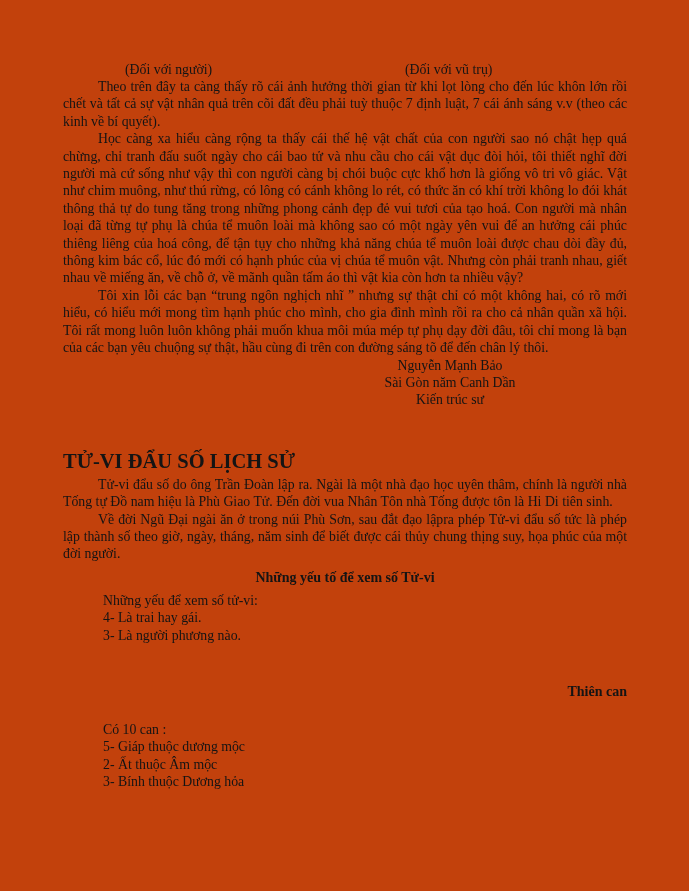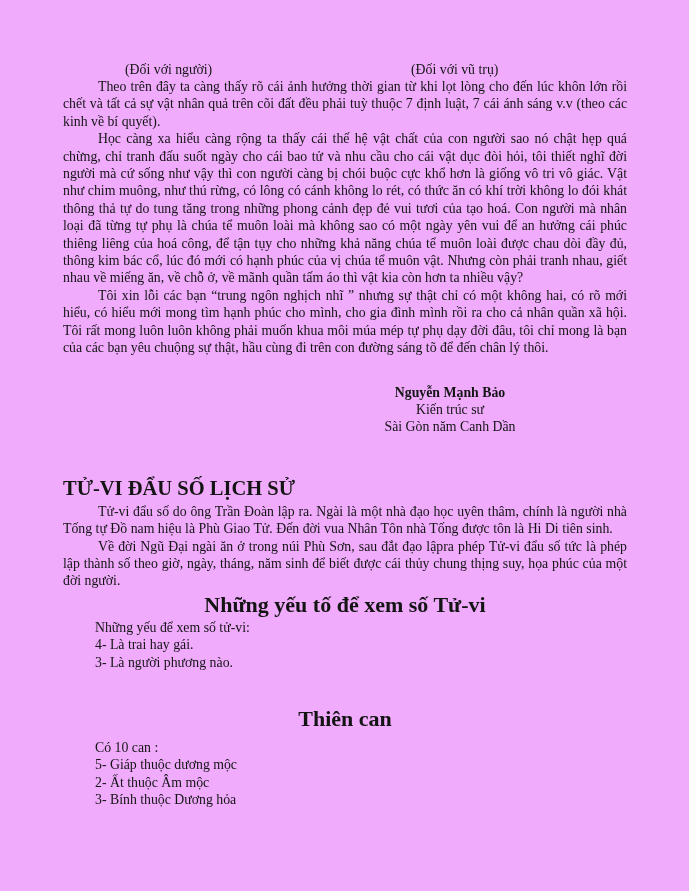--- a/index.html
+++ b/index.html
@@ -4,21 +4,21 @@
 <style>
   html, body {
     margin: 0;
     padding: 0;
     background: #ffffff;
   }
   .page {
     position: relative;
     width: 689px;
     height: 891px;
-    background: #f0abfc;
+    background: #c2410c;
     box-sizing: border-box;
     padding: 61px 62px 0 63px;
     font-family: "Liberation Serif", "DejaVu Serif", serif;
     color: #141414;
     font-size: 13.8px;
     line-height: 17.4px;
     overflow: hidden;
   }
   .annot-row {
     position: relative;
@@ -28,56 +28,55 @@
     position: absolute;
     left: 62px;
     top: 0;
     white-space: nowrap;
   }
   .annot-right {
     position: absolute;
     left: 342px;
     top: 0;
     white-space: nowrap;
-    margin-left: 6px;
   }
   p.para {
     margin: 0;
     text-indent: 35px;
     text-align: justify;
   }
   .signature {
     width: 230px;
     margin: 0 0 0 272px;
     text-align: center;
   }
   .sig-name {
-    font-weight: bold;
-    margin-top: 27px;
+    font-weight: normal;
   }
   h1.doc-title {
     font-size: 20.5px;
     line-height: 24px;
     font-weight: bold;
     text-align: left;
     margin: 40px 0 3px 0;
   }
   h2.sec-title {
-    font-size: 22px;
+    font-size: 14px;
     line-height: 20px;
     font-weight: bold;
     text-align: center;
     margin: 5px 0 4px 0;
   }
   h2.sec-title.spaced {
     margin-top: 38px;
-    margin-bottom: 10px;
+    margin-bottom: 19px;
+    text-align: right;
   }
   .list-block {
-    margin-left: 32px;
+    margin-left: 40px;
   }
   .list-line {
     white-space: nowrap;
   }
 </style>
 </head>
 <body>
 
 <div class="page">
 
@@ -85,22 +84,22 @@
     <span class="annot-left">(Đối với người)</span>
     <span class="annot-right">(Đối với vũ trụ)</span>
   </div>
 
   <p class="para">Theo trên đây ta càng thấy rõ cái ảnh hưởng thời gian từ khi lọt lòng cho đến lúc khôn lớn rồi chết và tất cả sự vật nhân quả trên cõi đất đều phải tuỳ thuộc 7 định luật, 7 cái ánh sáng v.v (theo các kinh về bí quyết).</p>
   <p class="para">Học càng xa hiểu càng rộng ta thấy cái thế hệ vật chất của con người sao nó chật hẹp quá chừng, chỉ tranh đấu suốt ngày cho cái bao tử và nhu cầu cho cái vật dục đòi hỏi, tôi thiết nghĩ đời người mà cứ sống như vậy thì con người càng bị chói buộc cực khổ hơn là giống vô tri vô giác. Vật như chim muông, như thú rừng, có lông có cánh không lo rét, có thức ăn có khí trời không lo đói khát thông thả tự do tung tăng trong những phong cảnh đẹp đẻ vui tươi của tạo hoá. Con người mà nhân loại đã từng tự phụ là chúa tể muôn loài mà không sao có một ngày yên vui để an hưởng cái phúc thiêng liêng của hoá công, để tận tụy cho những khả năng chúa tể muôn loài được chau dòi đầy đủ, thông kim bác cổ, lúc đó mới có hạnh phúc của vị chúa tể muôn vật. Nhưng còn phải tranh nhau, giết nhau về miếng ăn, về chỗ ở, về mãnh quần tấm áo thì vật kia còn hơn ta nhiều vậy?</p>
   <p class="para">Tôi xin lỗi các bạn “trung ngôn nghịch nhĩ ”  nhưng sự thật chỉ có một không hai, có rõ mới hiểu, có hiểu mới mong tìm hạnh phúc cho mình, cho gia đình mình rồi ra cho cả nhân quần xã hội. Tôi rất mong luôn luôn không phải muốn khua môi múa mép tự phụ dạy đời đâu, tôi chỉ mong là bạn của các bạn yêu chuộng sự thật, hầu cùng đi trên con đường sáng tõ để đến chân lý thôi.</p>
 
   <div class="signature">
     <div class="sig-name">Nguyễn Mạnh Bảo</div>
+    <div>Sài Gòn năm Canh Dần</div>
     <div>Kiến trúc sư</div>
-    <div>Sài Gòn năm Canh Dần</div>
   </div>
 
   <h1 class="doc-title">TỬ-VI ĐẨU SỐ LỊCH SỬ</h1>
 
   <p class="para">Tử-vi đẩu số do ông Trần Đoàn lập ra. Ngài là một nhà đạo học uyên thâm, chính là người nhà Tống tự Đồ nam hiệu là Phù Giao Tử. Đến đời vua Nhân Tôn nhà Tống được tôn là Hi Di tiên sinh.</p>
   <p class="para">Về đời Ngũ Đại ngài ăn ở trong núi Phù Sơn, sau đắt đạo lậpra phép Tử-vi đẩu số tức là phép lập thành số theo giờ, ngày, tháng, năm sinh để biết được cái thủy chung thịng suy, họa phúc của một đời người.</p>
 
   <h2 class="sec-title">Những yếu tố để xem số Tử-vi</h2>
 
   <div class="list-block">

